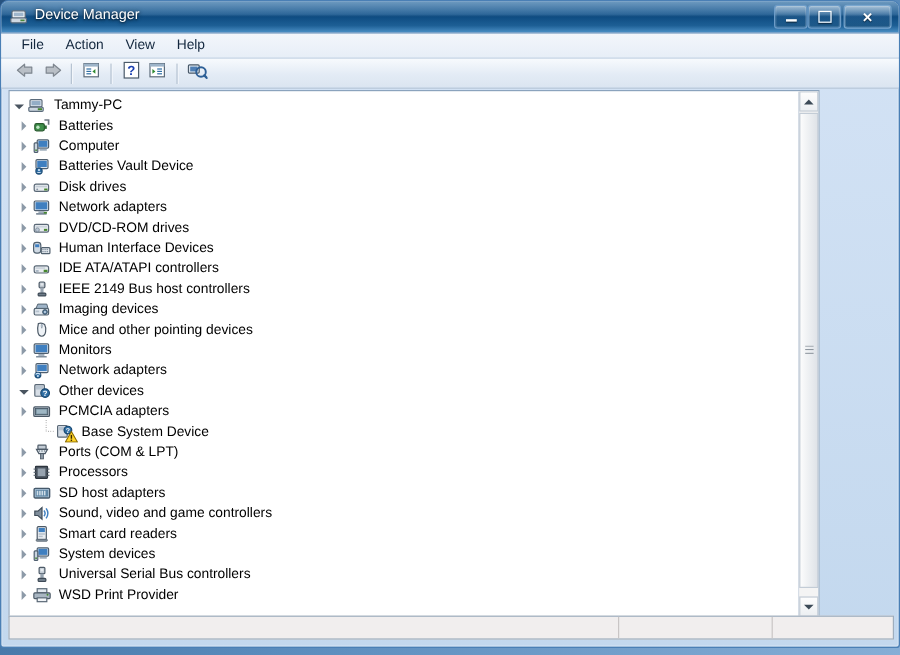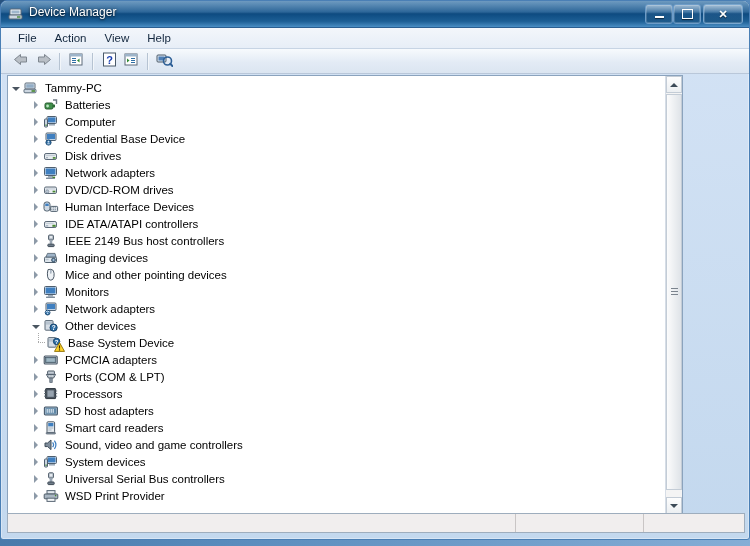--- a/index.html
+++ b/index.html
@@ -155,21 +155,21 @@
     border-right: 4px solid transparent;
     margin-top: 2px;
   }
   .icon {
     width: 17px; height: 16px;
     flex: 0 0 17px;
     margin-right: 4px;
     position: relative;
   }
   .label { padding-left: 1px; }
-  .indent1 { padding-left: 20px; }
+  .indent1 { padding-left: 4px; }
   .indent2 { padding-left: 23px; }
   .leafline {
     position: relative;
     width: 15px; height: 17px; flex: 0 0 15px;
   }
   .leafline::before {
     content:""; position:absolute; left:7px; top:-1px; width:1px; height:10px;
     background-image: linear-gradient(to bottom,#a9a9a9 1px, transparent 1px);
     background-size: 1px 2px;
   }
@@ -397,21 +397,21 @@
           </span>
           <span class="icon ico">
             <svg width="16" height="16" viewBox="0 0 16 16">
               <rect x="3" y="2" width="10" height="7.5" rx="1" fill="#e2eaf2" stroke="#4f5f6f"></rect>
               <rect x="4" y="3" width="8" height="5.2" fill="#3f7fc0"></rect>
               <circle cx="5.5" cy="11.5" r="2.6" fill="#2f6ea4" stroke="#1d4d77"></circle>
               <circle cx="5.5" cy="10.7" r="0.9" fill="#d7e8f7"></circle>
               <path d="M3.4 13.2 Q5.5 11.3 7.6 13.2 Z" fill="#d7e8f7"></path>
             </svg>
           </span>
-          <span class="label">Credential Base Device</span>
+          <span class="label">Batteries Vault Device</span>
         </div>
         <div class="row indent1">
           <span class="twisty">
             <span class="tri-collapsed"></span>
           </span>
           <span class="icon ico">
             <svg width="16" height="16" viewBox="0 0 16 16">
               <rect x="1.5" y="5.5" width="12" height="6" rx="1.6" fill="#e7ebef" stroke="#5a6876"></rect>
               <rect x="2.6" y="6.8" width="9.6" height="1.3" fill="#c3ccd5"></rect>
               <rect x="9.8" y="9.1" width="2.8" height="1.6" fill="#46872f"></rect>
@@ -562,51 +562,51 @@
           <span class="icon ico">
             <svg width="16" height="16" viewBox="0 0 16 16">
               <rect x="2" y="2.6" width="8" height="9.6" rx="0.8" fill="#d7dee6" stroke="#5a6876"></rect>
               <rect x="3" y="3.6" width="6" height="3" fill="#b7c3cf"></rect>
               <circle cx="10.6" cy="9.6" r="3.6" fill="#2f6ea4" stroke="#17466f"></circle>
               <text x="10.6" y="12.1" font-family="Liberation Sans, sans-serif" font-size="6.4" font-weight="bold" fill="#ffffff" text-anchor="middle">?</text>
             </svg>
           </span>
           <span class="label">Other devices</span>
         </div>
+        <div class="row indent1">
+          <span class="twisty">
+            <span class="tri-collapsed"></span>
+          </span>
+          <span class="icon ico">
+            <svg width="16" height="16" viewBox="0 0 16 16">
+              <rect x="1.2" y="4" width="13" height="8" rx="1" fill="#c9d3dd" stroke="#4a5866" stroke-width="1.1"></rect>
+              <rect x="2.6" y="5.4" width="10.2" height="5.2" fill="#77909f" stroke="#425462" stroke-width="0.7"></rect>
+              <rect x="3.6" y="6.3" width="8.2" height="3.4" fill="#9fb7c4"></rect>
+            </svg>
+          </span>
+          <span class="label">PCMCIA adapters</span>
+        </div>
         <div class="row indent2">
           <span class="leafline"></span>
           <span class="icon ico">
             <svg width="16" height="16" viewBox="0 0 16 16">
               <rect x="2" y="2.6" width="8" height="9.6" rx="0.8" fill="#d7dee6" stroke="#5a6876"></rect>
               <rect x="3" y="3.6" width="6" height="3" fill="#b7c3cf"></rect>
               <circle cx="10.6" cy="6.4" r="3.2" fill="#2f6ea4" stroke="#17466f"></circle>
               <text x="10.6" y="8.6" font-family="Liberation Sans, sans-serif" font-size="5.8" font-weight="bold" fill="#ffffff" text-anchor="middle">?</text>
             </svg>
             <span class="warn">
               <svg width="11" height="10" viewBox="0 0 11 10">
                 <path d="M5.5 0.5 L10.5 9.4 L0.5 9.4 Z" fill="#ffd42a" stroke="#8a6b00" stroke-width="0.9" stroke-linejoin="round"></path>
                 <rect x="4.9" y="3.4" width="1.2" height="3.2" fill="#3a2b00"></rect>
                 <rect x="4.9" y="7.3" width="1.2" height="1.2" fill="#3a2b00"></rect>
               </svg>
             </span>
           </span>
           <span class="label">Base System Device</span>
-        </div>
-        <div class="row indent1">
-          <span class="twisty">
-            <span class="tri-collapsed"></span>
-          </span>
-          <span class="icon ico">
-            <svg width="16" height="16" viewBox="0 0 16 16">
-              <rect x="1.2" y="4" width="13" height="8" rx="1" fill="#c9d3dd" stroke="#4a5866" stroke-width="1.1"></rect>
-              <rect x="2.6" y="5.4" width="10.2" height="5.2" fill="#77909f" stroke="#425462" stroke-width="0.7"></rect>
-              <rect x="3.6" y="6.3" width="8.2" height="3.4" fill="#9fb7c4"></rect>
-            </svg>
-          </span>
-          <span class="label">PCMCIA adapters</span>
         </div>
         <div class="row indent1">
           <span class="twisty">
             <span class="tri-collapsed"></span>
           </span>
           <span class="icon ico">
             <svg width="16" height="16" viewBox="0 0 16 16">
               <rect x="4.6" y="2" width="6.8" height="3.4" rx="0.6" fill="#c3ccd5" stroke="#4d5a67"></rect>
               <path d="M3.4 5.4 L12.6 5.4 L10.6 9 L5.4 9 Z" fill="#dde4ea" stroke="#4d5a67"></path>
               <rect x="6.8" y="9" width="2.4" height="4.4" fill="#8b98a5" stroke="#4d5a67" stroke-width="0.7"></rect>
@@ -656,41 +656,41 @@
             </svg>
           </span>
           <span class="label">SD host adapters</span>
         </div>
         <div class="row indent1">
           <span class="twisty">
             <span class="tri-collapsed"></span>
           </span>
           <span class="icon ico">
             <svg width="16" height="16" viewBox="0 0 16 16">
+              <path d="M2 6 L4.6 6 L8 3 L8 12.6 L4.6 9.6 L2 9.6 Z" fill="#7f8d9b" stroke="#3f4c59"></path>
+              <path d="M9.6 5.4 Q11.6 7.8 9.6 10.2" fill="none" stroke="#3f7fc0" stroke-width="1.2"></path>
+              <path d="M11.4 3.6 Q14.4 7.8 11.4 12" fill="none" stroke="#3f7fc0" stroke-width="1.2"></path>
+            </svg>
+          </span>
+          <span class="label">Sound, video and game controllers</span>
+        </div>
+        <div class="row indent1">
+          <span class="twisty">
+            <span class="tri-collapsed"></span>
+          </span>
+          <span class="icon ico">
+            <svg width="16" height="16" viewBox="0 0 16 16">
               <rect x="4" y="1.8" width="7.6" height="11" rx="1" fill="#e9edf1" stroke="#4d5a67"></rect>
               <rect x="5.2" y="3" width="5.2" height="3.4" fill="#3f7fc0"></rect>
               <rect x="5.2" y="7.4" width="5.2" height="1.2" fill="#b3bec9"></rect>
               <rect x="5.2" y="9.4" width="3.4" height="1.2" fill="#b3bec9"></rect>
               <rect x="3.2" y="12.4" width="9.2" height="1.6" rx="0.5" fill="#8d9aa7" stroke="#4d5a67" stroke-width="0.7"></rect>
             </svg>
           </span>
           <span class="label">Smart card readers</span>
-        </div>
-        <div class="row indent1">
-          <span class="twisty">
-            <span class="tri-collapsed"></span>
-          </span>
-          <span class="icon ico">
-            <svg width="16" height="16" viewBox="0 0 16 16">
-              <path d="M2 6 L4.6 6 L8 3 L8 12.6 L4.6 9.6 L2 9.6 Z" fill="#7f8d9b" stroke="#3f4c59"></path>
-              <path d="M9.6 5.4 Q11.6 7.8 9.6 10.2" fill="none" stroke="#3f7fc0" stroke-width="1.2"></path>
-              <path d="M11.4 3.6 Q14.4 7.8 11.4 12" fill="none" stroke="#3f7fc0" stroke-width="1.2"></path>
-            </svg>
-          </span>
-          <span class="label">Sound, video and game controllers</span>
         </div>
         <div class="row indent1">
           <span class="twisty">
             <span class="tri-collapsed"></span>
           </span>
           <span class="icon ico">
             <svg width="16" height="16" viewBox="0 0 16 16">
               <rect x="4" y="2.5" width="9.5" height="7" rx="1" fill="#dfe7ef" stroke="#4f5f6f"></rect>
               <rect x="5" y="3.4" width="7.5" height="5" fill="#3f7fc0"></rect>
               <rect x="6" y="10" width="6" height="1.6" fill="#9fadbb"></rect>

